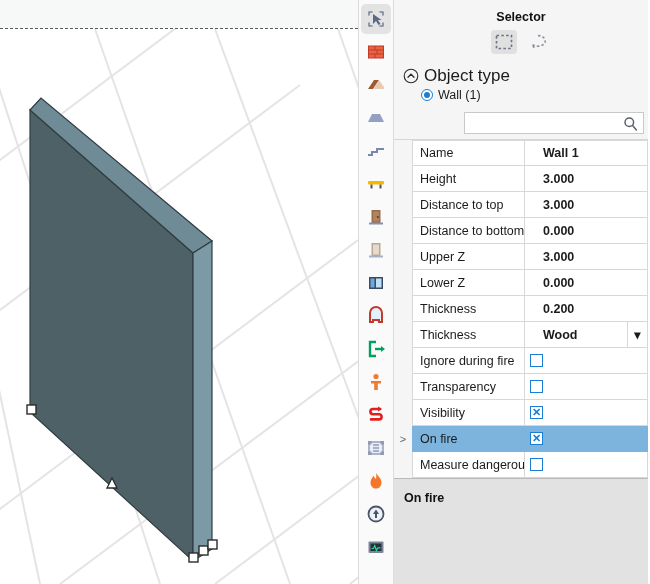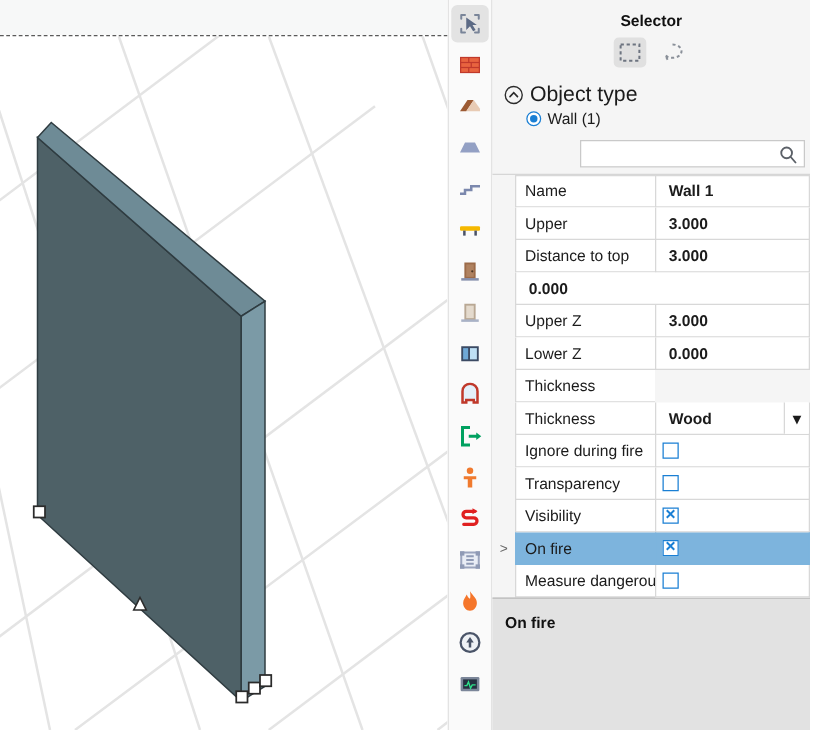--- a/index.html
+++ b/index.html
@@ -142,21 +142,21 @@
     font-size: 12.5px;
     white-space: nowrap;
     overflow: hidden;
   }
   .prop-value {
     flex: 1;
     background: #fff;
     border: 1px solid #d8d8d8;
     border-top: 0;
     display: flex; align-items: center;
-    padding-left: 10px;
+    padding-left: 18px;
     font-size: 12.5px;
     font-weight: bold;
     position: relative;
   }
   .prop-row:first-child .prop-name,
   .prop-row:first-child .prop-value { border-top: 1px solid #d8d8d8; }
   .prop-row.checkbox-row .prop-value { font-weight: normal; padding-left: 5px; }
   .prop-row.selected .prop-name,
   .prop-row.selected .prop-value { background: #7db4dd; border-color: #7db4dd; }
   .prop-row.selected .prop-gutter { color: #666; }
@@ -437,34 +437,35 @@
     <div class="prop-table" id="prop-table">
         <div class="prop-row">
           <div class="prop-gutter"></div>
           <div class="prop-name">Name</div>
           <div class="prop-value">
             <span>Wall 1</span>
           </div>
         </div>
         <div class="prop-row">
           <div class="prop-gutter"></div>
-          <div class="prop-name">Upper</div>
+          <div class="prop-name">Height</div>
           <div class="prop-value">
             <span>3.000</span>
           </div>
         </div>
         <div class="prop-row">
           <div class="prop-gutter"></div>
           <div class="prop-name">Distance to top</div>
           <div class="prop-value">
             <span>3.000</span>
           </div>
         </div>
         <div class="prop-row">
           <div class="prop-gutter"></div>
+          <div class="prop-name">Distance to bottom</div>
           <div class="prop-value">
             <span>0.000</span>
           </div>
         </div>
         <div class="prop-row">
           <div class="prop-gutter"></div>
           <div class="prop-name">Upper Z</div>
           <div class="prop-value">
             <span>3.000</span>
           </div>
@@ -472,20 +473,23 @@
         <div class="prop-row">
           <div class="prop-gutter"></div>
           <div class="prop-name">Lower Z</div>
           <div class="prop-value">
             <span>0.000</span>
           </div>
         </div>
         <div class="prop-row">
           <div class="prop-gutter"></div>
           <div class="prop-name">Thickness</div>
+          <div class="prop-value">
+            <span>0.200</span>
+          </div>
         </div>
         <div class="prop-row">
           <div class="prop-gutter"></div>
           <div class="prop-name">Thickness</div>
           <div class="prop-value">
             <span>Wood</span>
             <span class="ddl-caret">▾</span>
           </div>
         </div>
         <div class="prop-row checkbox-row">

